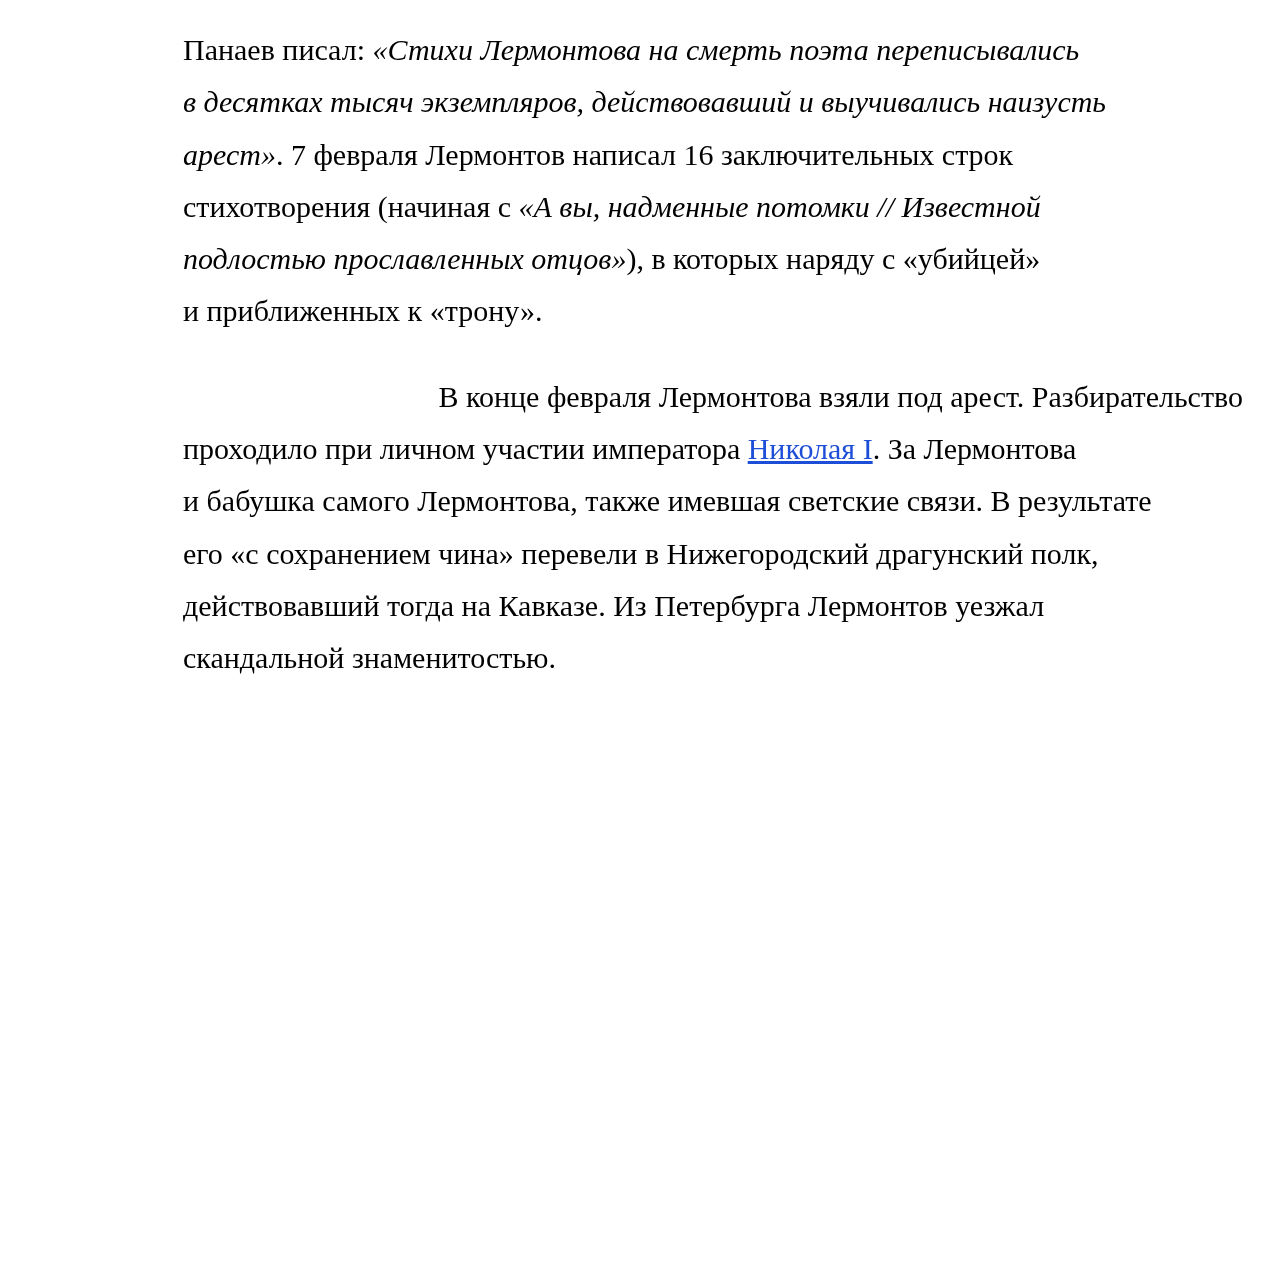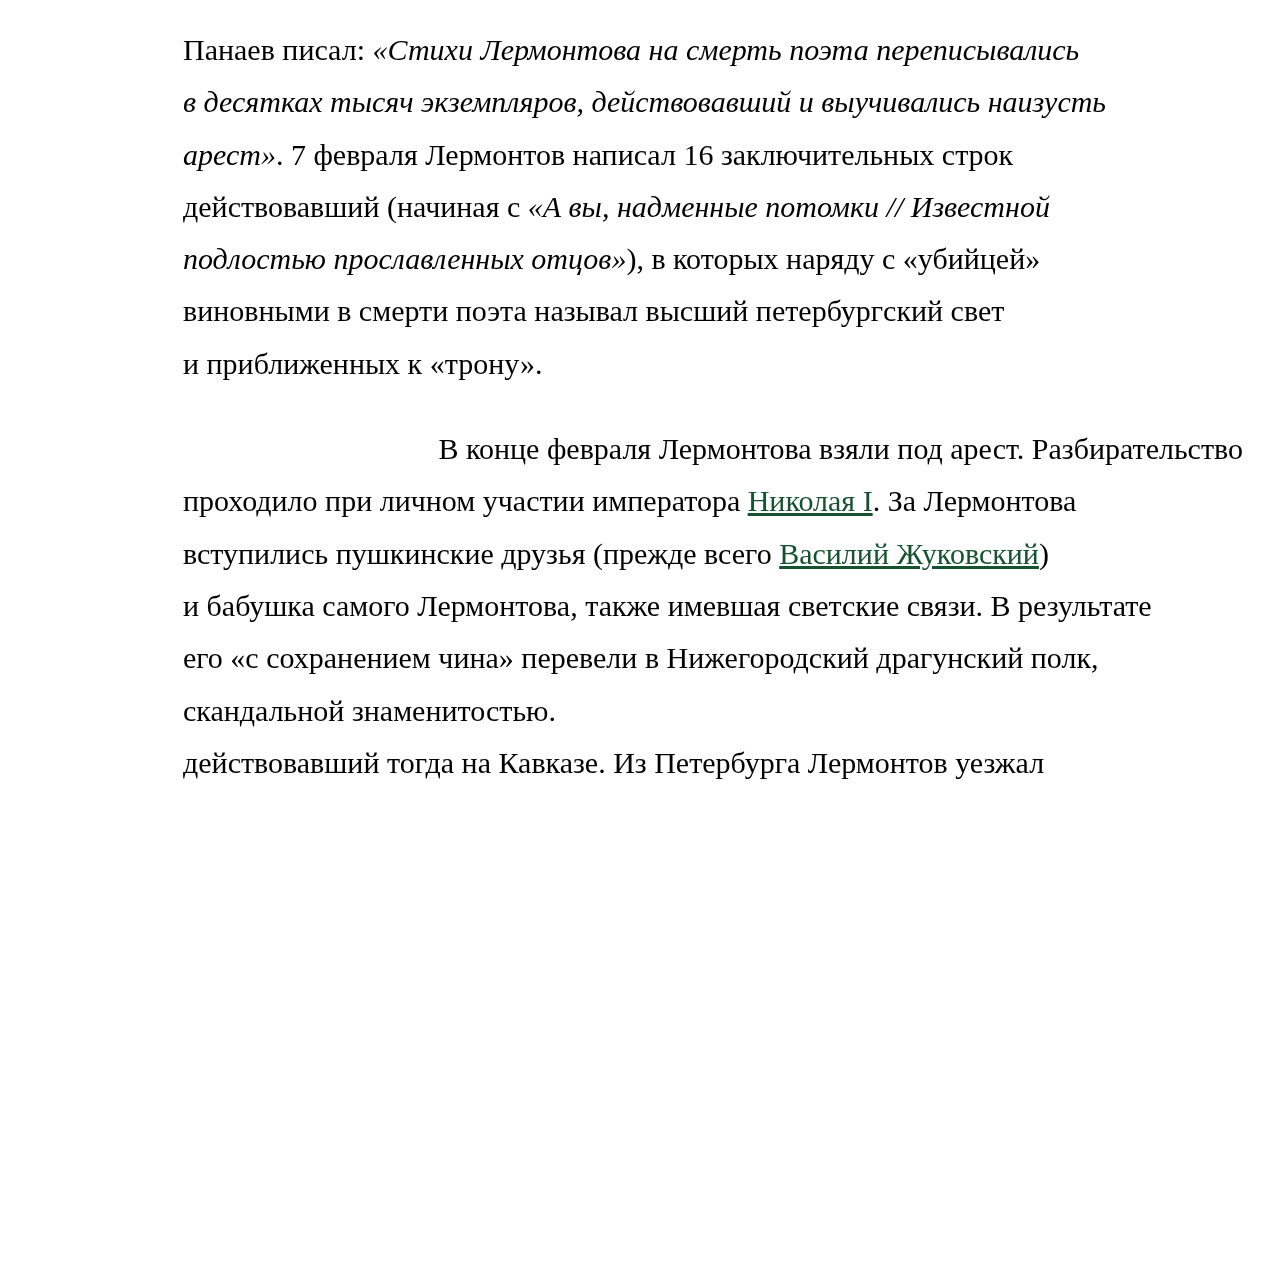--- a/index.html
+++ b/index.html
@@ -21,70 +21,64 @@
   }
   .paragraph { margin: 0; }
   .paragraph + .paragraph { margin-top: 33px; }
   .line {
     font-size: 30px;
     line-height: 52.3px;
     white-space: nowrap;
   }
   .indent { padding-left: 94px; text-align: right; }
   .italic { font-style: italic; }
-  .link { text-decoration: underline; color: #14532d; cursor: pointer; }
+  .link { text-decoration: underline; color: #1d4ed8; cursor: pointer; }
 </style>
 </head>
 <body>
 
 <div class="page">
   <div class="text-block">
 
     <div class="paragraph">
       <div class="line">
         <span class="seg">Панаев писал: </span><span class="seg italic">«Стихи Лермонтова на смерть поэта переписывались</span>
       </div>
       <div class="line">
         <span class="seg italic">в десятках тысяч экземпляров, действовавший и выучивались наизусть</span>
       </div>
       <div class="line">
         <span class="seg italic">арест»</span><span class="seg">. 7 февраля Лермонтов написал 16 заключительных строк</span>
       </div>
       <div class="line">
-        <span class="seg">действовавший (начиная с </span><span class="seg italic">«А вы, надменные потомки // Известной</span>
+        <span class="seg">стихотворения (начиная с </span><span class="seg italic">«А вы, надменные потомки // Известной</span>
       </div>
       <div class="line">
         <span class="seg italic">подлостью прославленных отцов»</span><span class="seg">), в которых наряду с «убийцей»</span>
-      </div>
-      <div class="line">
-        <span class="seg">виновными в смерти поэта называл высший петербургский свет</span>
       </div>
       <div class="line">
         <span class="seg">и приближенных к «трону».</span>
       </div>
     </div>
 
     <div class="paragraph">
       <div class="line indent">
         <span class="seg">В конце февраля Лермонтова взяли под арест. Разбирательство</span>
       </div>
       <div class="line">
         <span class="seg">проходило при личном участии императора </span><span class="seg link">Николая I</span><span class="seg">. За Лермонтова</span>
       </div>
       <div class="line">
-        <span class="seg">вступились пушкинские друзья (прежде всего </span><span class="seg link">Василий Жуковский</span><span class="seg">)</span>
-      </div>
-      <div class="line">
         <span class="seg">и бабушка самого Лермонтова, также имевшая светские связи. В результате</span>
       </div>
       <div class="line">
         <span class="seg">его «с сохранением чина» перевели в Нижегородский драгунский полк,</span>
       </div>
       <div class="line">
-        <span class="seg">скандальной знаменитостью.</span>
+        <span class="seg">действовавший тогда на Кавказе. Из Петербурга Лермонтов уезжал</span>
       </div>
       <div class="line">
-        <span class="seg">действовавший тогда на Кавказе. Из Петербурга Лермонтов уезжал</span>
+        <span class="seg">скандальной знаменитостью.</span>
       </div>
     </div>
 
   </div>
 </div>
 
 </body></html>

